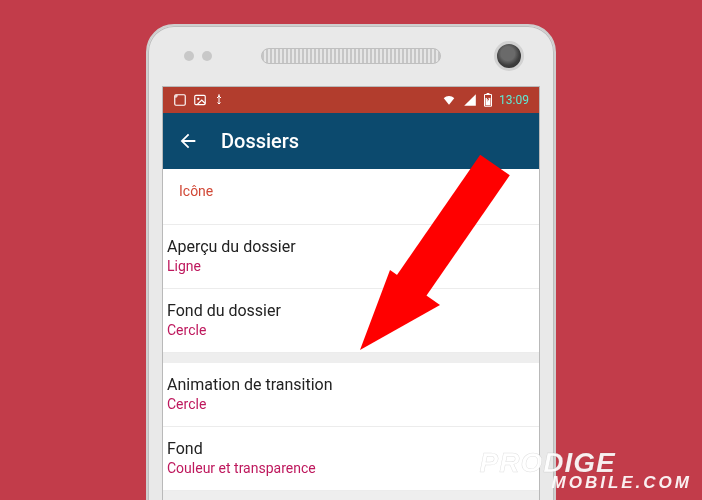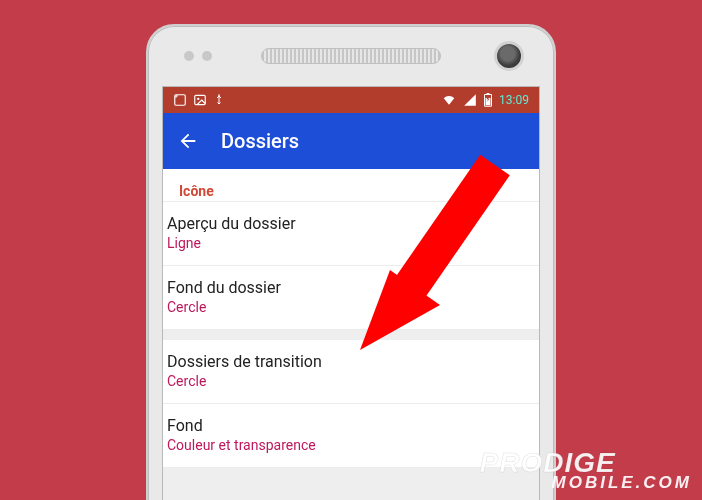--- a/index.html
+++ b/index.html
@@ -80,42 +80,42 @@
     gap: 6px;
   }
   .statusbar .left { display:flex; gap:6px; align-items:center; }
   .statusbar .spacer { flex: 1; }
   .statusbar .right { display:flex; gap:6px; align-items:center; }
   .sb-icon svg { display:block; }
 
   
   .appbar {
     height: 56px;
-    background: #1d4ed8;
+    background: #0c4a6e;
     color: #fff;
     display: flex;
     align-items: center;
     padding: 0 14px;
     gap: 22px;
   }
   .appbar .title {
     font-size: 20px;
     font-weight: 500;
   }
   .back-icon svg { display:block; }
 
   
   .list {
     background: #eeeeee;
   }
   .section-header {
-    padding: 14px 16px 2px;
+    padding: 14px 16px 25px;
     color: #d14836;
     font-size: 14px;
-    font-weight: 700;
+    font-weight: 400;
     background: #fff;
     border-bottom: 1px solid #ececec;
   }
   .section-gap {
     height: 10px;
     background: #eeeeee;
   }
   .item {
     background: #fff;
     padding: 12px 4px 14px;
@@ -245,21 +245,21 @@
         <div class="secondary">Ligne</div>
       </div>
       <div class="item">
         <div class="primary">Fond du dossier</div>
         <div class="secondary">Cercle</div>
       </div>
 
       <div class="section-gap"></div>
 
       <div class="item">
-        <div class="primary">Dossiers de transition</div>
+        <div class="primary">Animation de transition</div>
         <div class="secondary">Cercle</div>
       </div>
       <div class="item">
         <div class="primary">Fond</div>
         <div class="secondary">Couleur et transparence</div>
       </div>
 
     </div>
   </div>
 </div>

